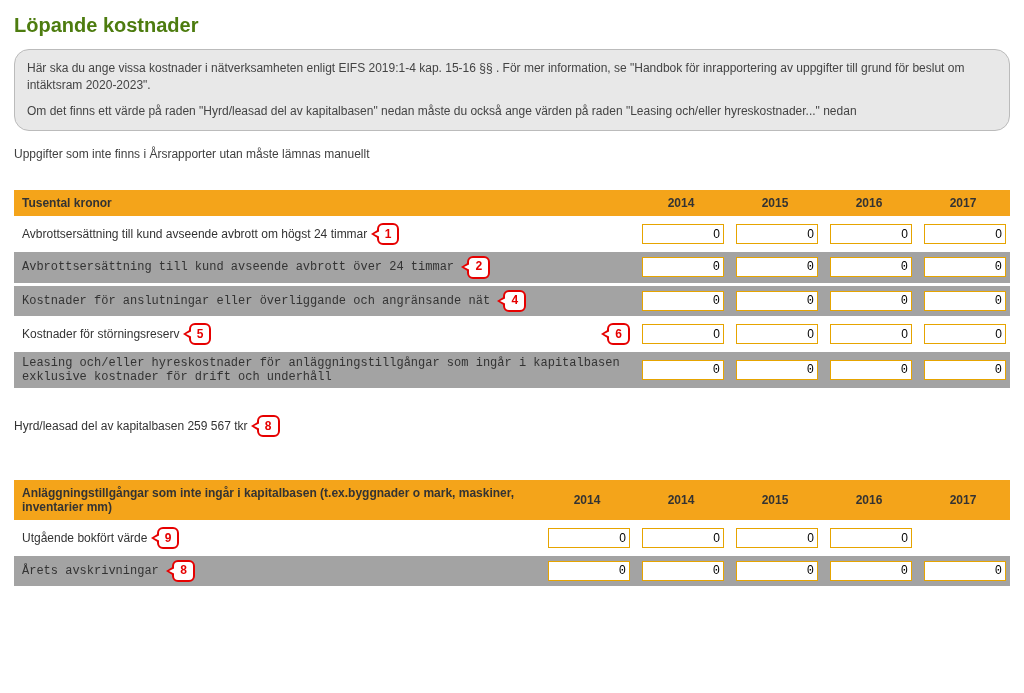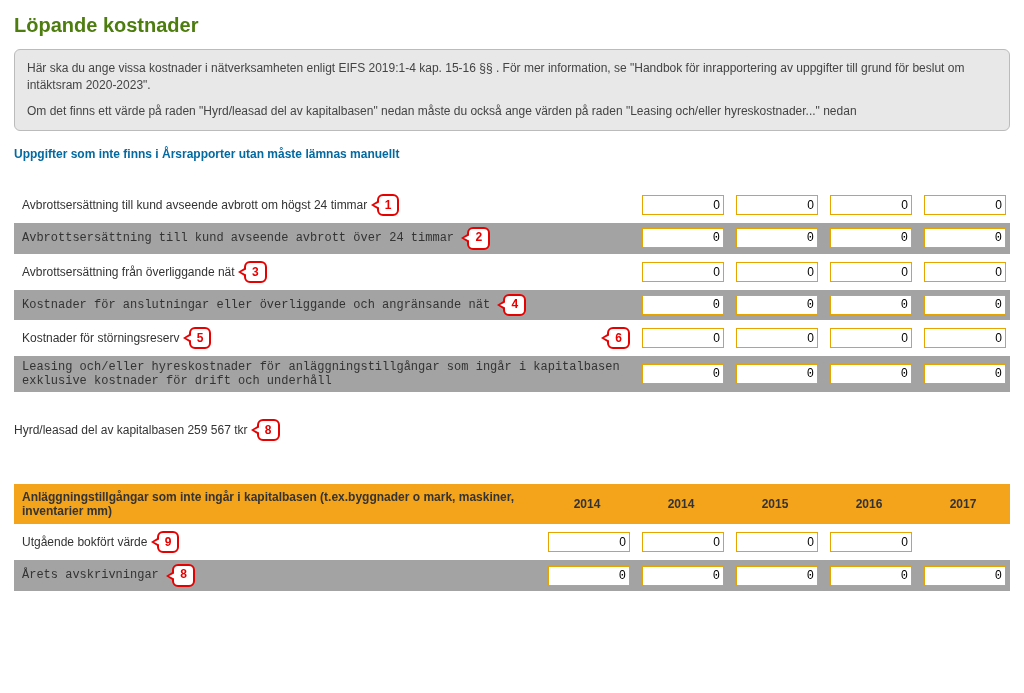--- a/index.html
+++ b/index.html
@@ -13,29 +13,29 @@
   }
   .page-title {
     color: #4d7c0f;
     font-size: 20px;
     font-weight: bold;
     margin: 4px 0 12px 0;
   }
   .info-box {
     border: 1px solid #bbb;
     background: #e8e8e8;
-    border-radius: 6px;
+    border-radius: 15px;
     padding: 10px 12px;
     margin-bottom: 16px;
     line-height: 1.45;
     color: #444;
   }
   .link-sub {
-    color: #0369a1;
-    font-weight: bold;
+    color: #404040;
+    font-weight: normal;
     margin-bottom: 26px;
     display: inline-block;
   }
   table.grid {
     width: 100%;
     border-collapse: separate;
     border-spacing: 0 3px;
   }
   .hdr td {
     background: #f4a41a;
@@ -126,20 +126,27 @@
   <div style="margin-bottom:8px;">Här ska du ange vissa kostnader i nätverksamheten enligt EIFS 2019:1-4 kap. 15-16 §§ . För mer information, se "Handbok för inrapportering av uppgifter till grund för beslut om intäktsram 2020-2023".</div>
   <div>Om det finns ett värde på raden "Hyrd/leasad del av kapitalbasen" nedan måste du också ange värden på raden "Leasing och/eller hyreskostnader..." nedan</div>
 </div>
 
 
 <span class="link-sub">Uppgifter som inte finns i Årsrapporter utan måste lämnas manuellt</span>
 
 
 <table class="grid">
   <tbody>
+      <tr class="hdr">
+    <td>Tusental kronor</td>
+    <td class="year">2014</td>
+    <td class="year">2015</td>
+    <td class="year">2016</td>
+    <td class="year">2017</td>
+  </tr>
 
   <tr class="norm">
     <td class="label-cell">
       <span>Avbrottsersättning till kund avseende avbrott om högst 24 timmar</span>
       <span class="callout">1</span>
     </td>
     <td class="yearcol"><input class="num" value="0" style=""></td>
     <td class="yearcol"><input class="num" value="0" style=""></td>
     <td class="yearcol"><input class="num" value="0" style=""></td>
     <td class="yearcol"><input class="num" value="0" style=""></td>
@@ -149,30 +156,20 @@
     <td class="label-cell">
       <span>Avbrottsersättning till kund avseende avbrott över 24 timmar</span>
       <span class="callout">2</span>
     </td>
     <td class="yearcol"><input class="num" value="0" style=""></td>
     <td class="yearcol"><input class="num" value="0" style=""></td>
     <td class="yearcol"><input class="num" value="0" style=""></td>
     <td class="yearcol"><input class="num" value="0" style=""></td>
   </tr>
 
-  <tr class="norm">
-    <td class="label-cell">
-      <span>Avbrottsersättning från överliggande nät</span>
-      <span class="callout">3</span>
-    </td>
-    <td class="yearcol"><input class="num" value="0" style=""></td>
-    <td class="yearcol"><input class="num" value="0" style=""></td>
-    <td class="yearcol"><input class="num" value="0" style=""></td>
-    <td class="yearcol"><input class="num" value="0" style=""></td>
-  </tr>
 
   <tr class="alt">
     <td class="label-cell">
       <span>Kostnader för anslutningar eller överliggande och angränsande nät</span>
       <span class="callout">4</span>
     </td>
     <td class="yearcol"><input class="num" value="0" style=""></td>
     <td class="yearcol"><input class="num" value="0" style=""></td>
     <td class="yearcol"><input class="num" value="0" style=""></td>
     <td class="yearcol"><input class="num" value="0" style=""></td>

